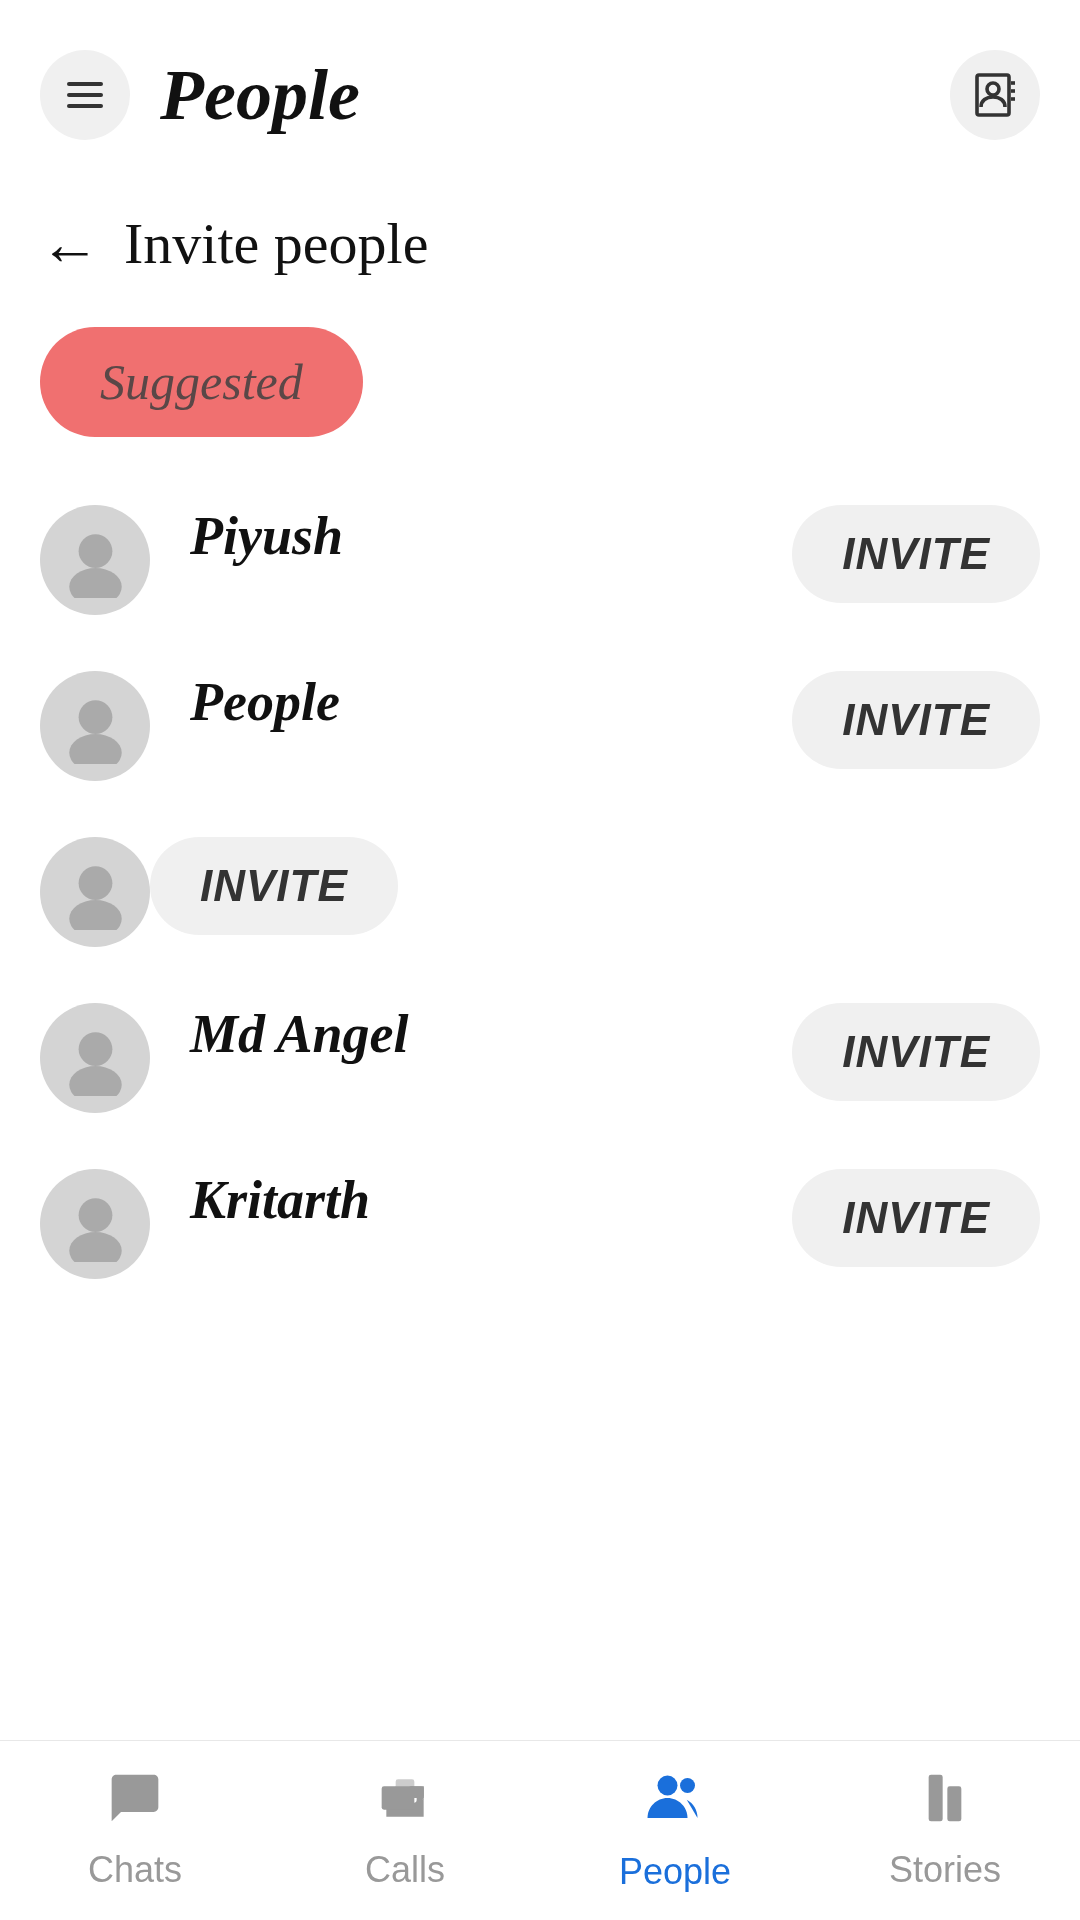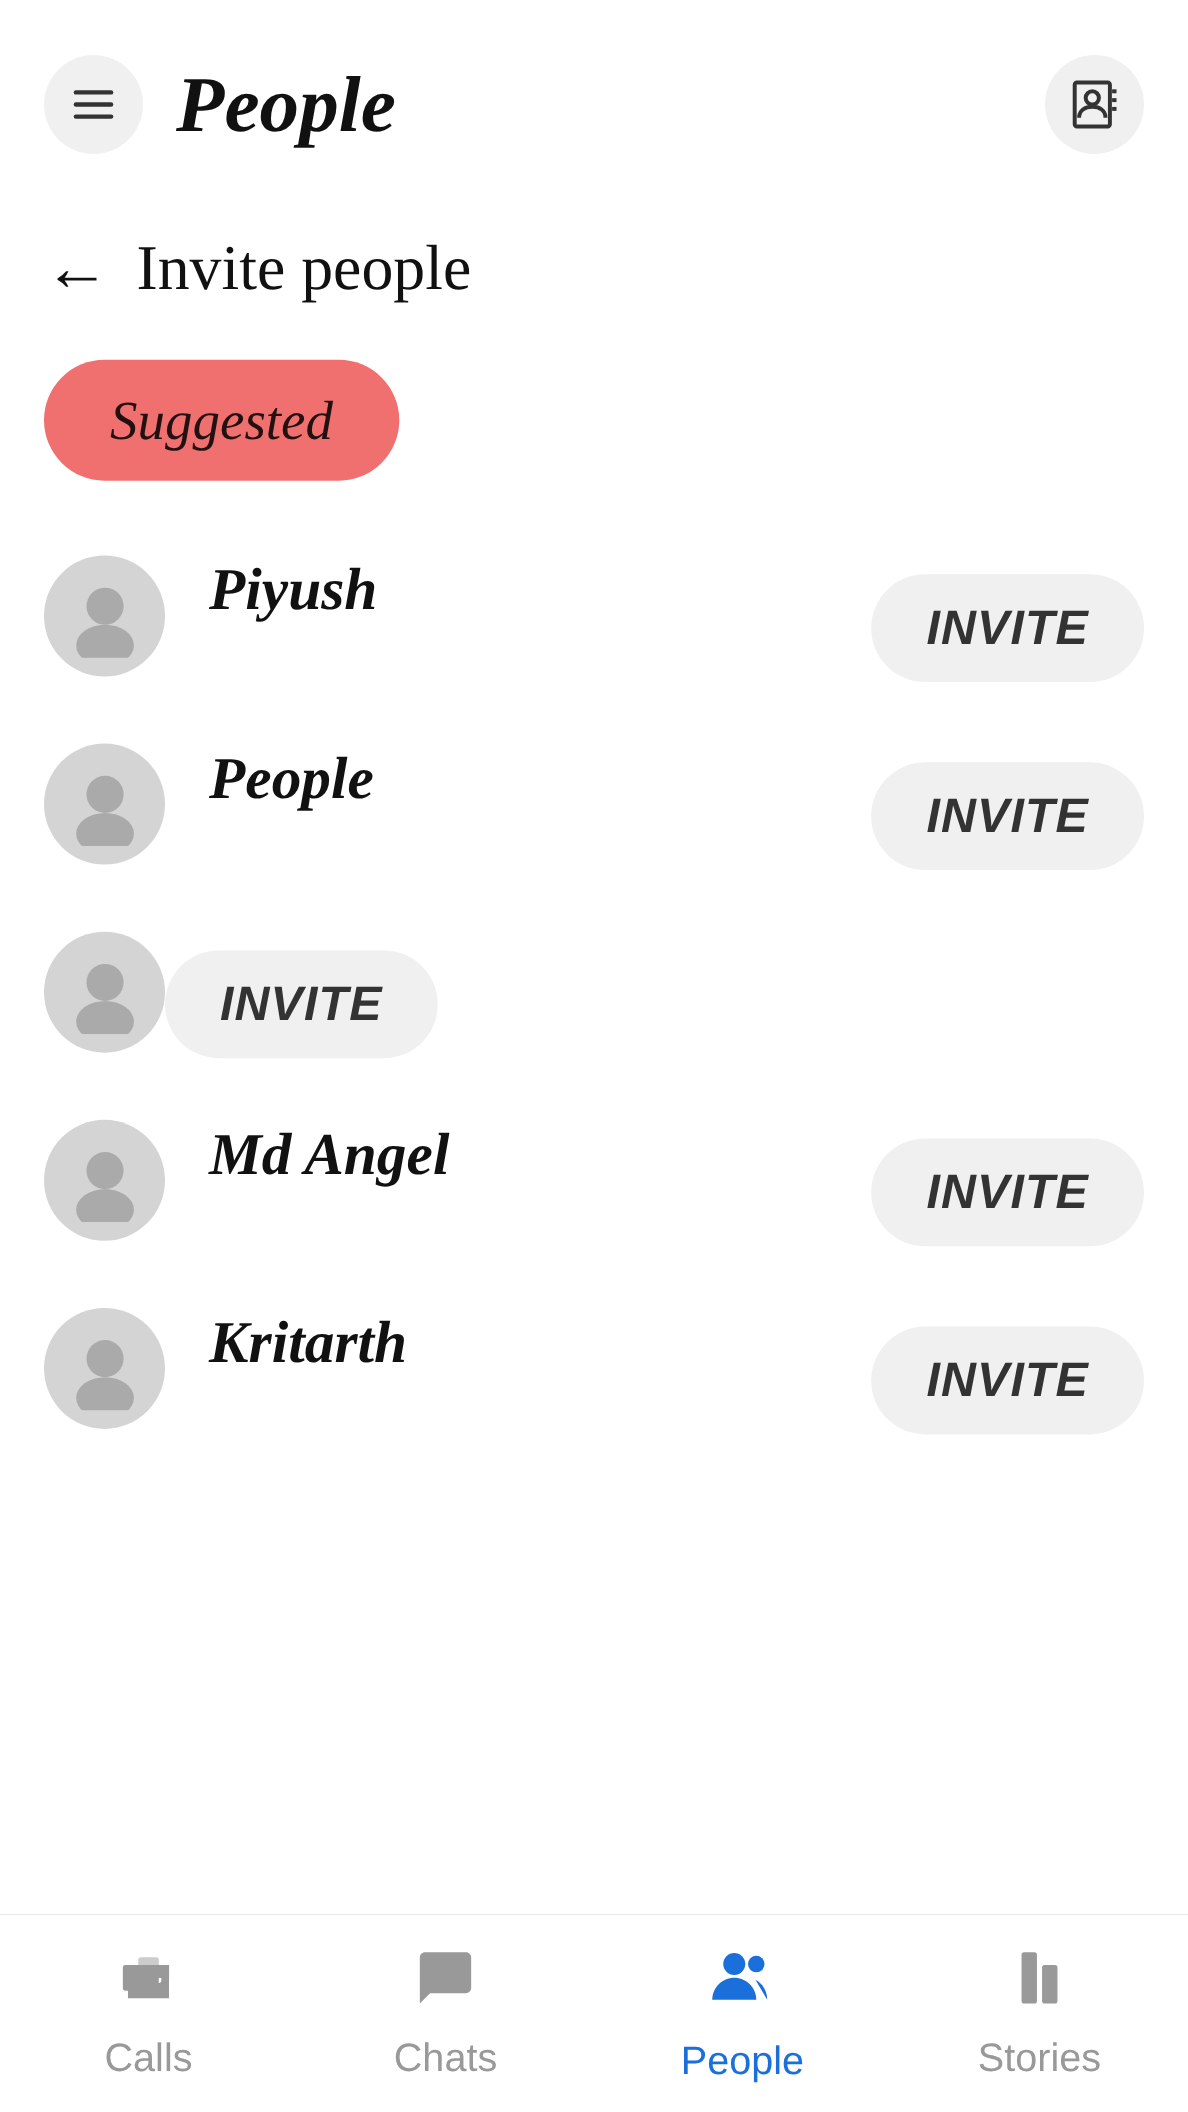--- a/index.html
+++ b/index.html
@@ -103,21 +103,21 @@
       background: #f07070;
       border-radius: 60px;
       padding: 26px 60px;
       margin: 30px 0 30px 40px;
       cursor: pointer;
     }
 
     .suggested-pill span {
       font-size: 50px;
       font-style: italic;
-      color: #000000;
+      color: #404040;
       opacity: 0.85;
     }
 
     
     .people-list {
       padding: 10px 40px;
     }
 
     .person-item {
       display: flex;
@@ -155,21 +155,20 @@
       background: #f0f0f0;
       border: none;
       border-radius: 50px;
       padding: 24px 50px;
       font-size: 44px;
       font-weight: bold;
       font-style: italic;
       color: #333;
       cursor: pointer;
       letter-spacing: 1px;
-      margin-top: 17px;
     }
 
     
     .bottom-nav {
       position: absolute;
       bottom: 0;
       left: 0;
       right: 0;
       height: 180px;
       background: #ffffff;
@@ -307,38 +306,38 @@
   </div>
 
 </div>
 
 
 <nav class="bottom-nav">
 
   <div class="nav-item">
     <span class="nav-icon inactive">
       <svg width="56" height="56" viewBox="0 0 24 24" fill="#999" xmlns="http://www.w3.org/2000/svg">
+        <path d="M20 2H4C2.9 2 2 2.9 2 4v18l4-4h14c1.1 0 2-.9 2-2V4c0-1.1-.9-2-2-2z"></path>
+      </svg>
+    </span>
+    <span class="nav-label">Chats</span>
+  </div>
+
+  <div class="nav-item">
+    <span class="nav-icon inactive">
+      <svg width="56" height="56" viewBox="0 0 24 24" fill="#999" xmlns="http://www.w3.org/2000/svg">
         <path d="M17 10.5V13a1 1 0 01-1 1H8a1 1 0 01-1-1v-2.5L4 13v7h16v-7l-3-2.5z"></path>
         <path d="M8 7V5a1 1 0 011-1h6a1 1 0 011 1v2l3 2H5l3-2z" opacity="0.5"></path>
         <rect x="14" y="7" width="6" height="5" rx="1"></rect>
         <polygon points="14,7 20,7 20,12 14,12" fill="#999"></polygon>
         <rect x="2" y="7" width="14" height="10" rx="1" fill="#999"></rect>
         <polygon points="16,9 20,7 20,13 16,11" fill="#999"></polygon>
       </svg>
     </span>
     <span class="nav-label">Calls</span>
-  </div>
-
-  <div class="nav-item">
-    <span class="nav-icon inactive">
-      <svg width="56" height="56" viewBox="0 0 24 24" fill="#999" xmlns="http://www.w3.org/2000/svg">
-        <path d="M20 2H4C2.9 2 2 2.9 2 4v18l4-4h14c1.1 0 2-.9 2-2V4c0-1.1-.9-2-2-2z"></path>
-      </svg>
-    </span>
-    <span class="nav-label">Chats</span>
   </div>
 
   <div class="nav-item">
     <span class="nav-icon active">
       <svg width="60" height="60" viewBox="0 0 24 24" fill="#1a6fdb" xmlns="http://www.w3.org/2000/svg">
         <circle cx="9" cy="7" r="4"></circle>
         <path d="M1 20c0-4.4 3.6-8 8-8s8 3.6 8 8"></path>
         <circle cx="17" cy="7" r="3"></circle>
         <path d="M21 20c0-3.3-1.8-6-4.3-7.3"></path>
       </svg>

